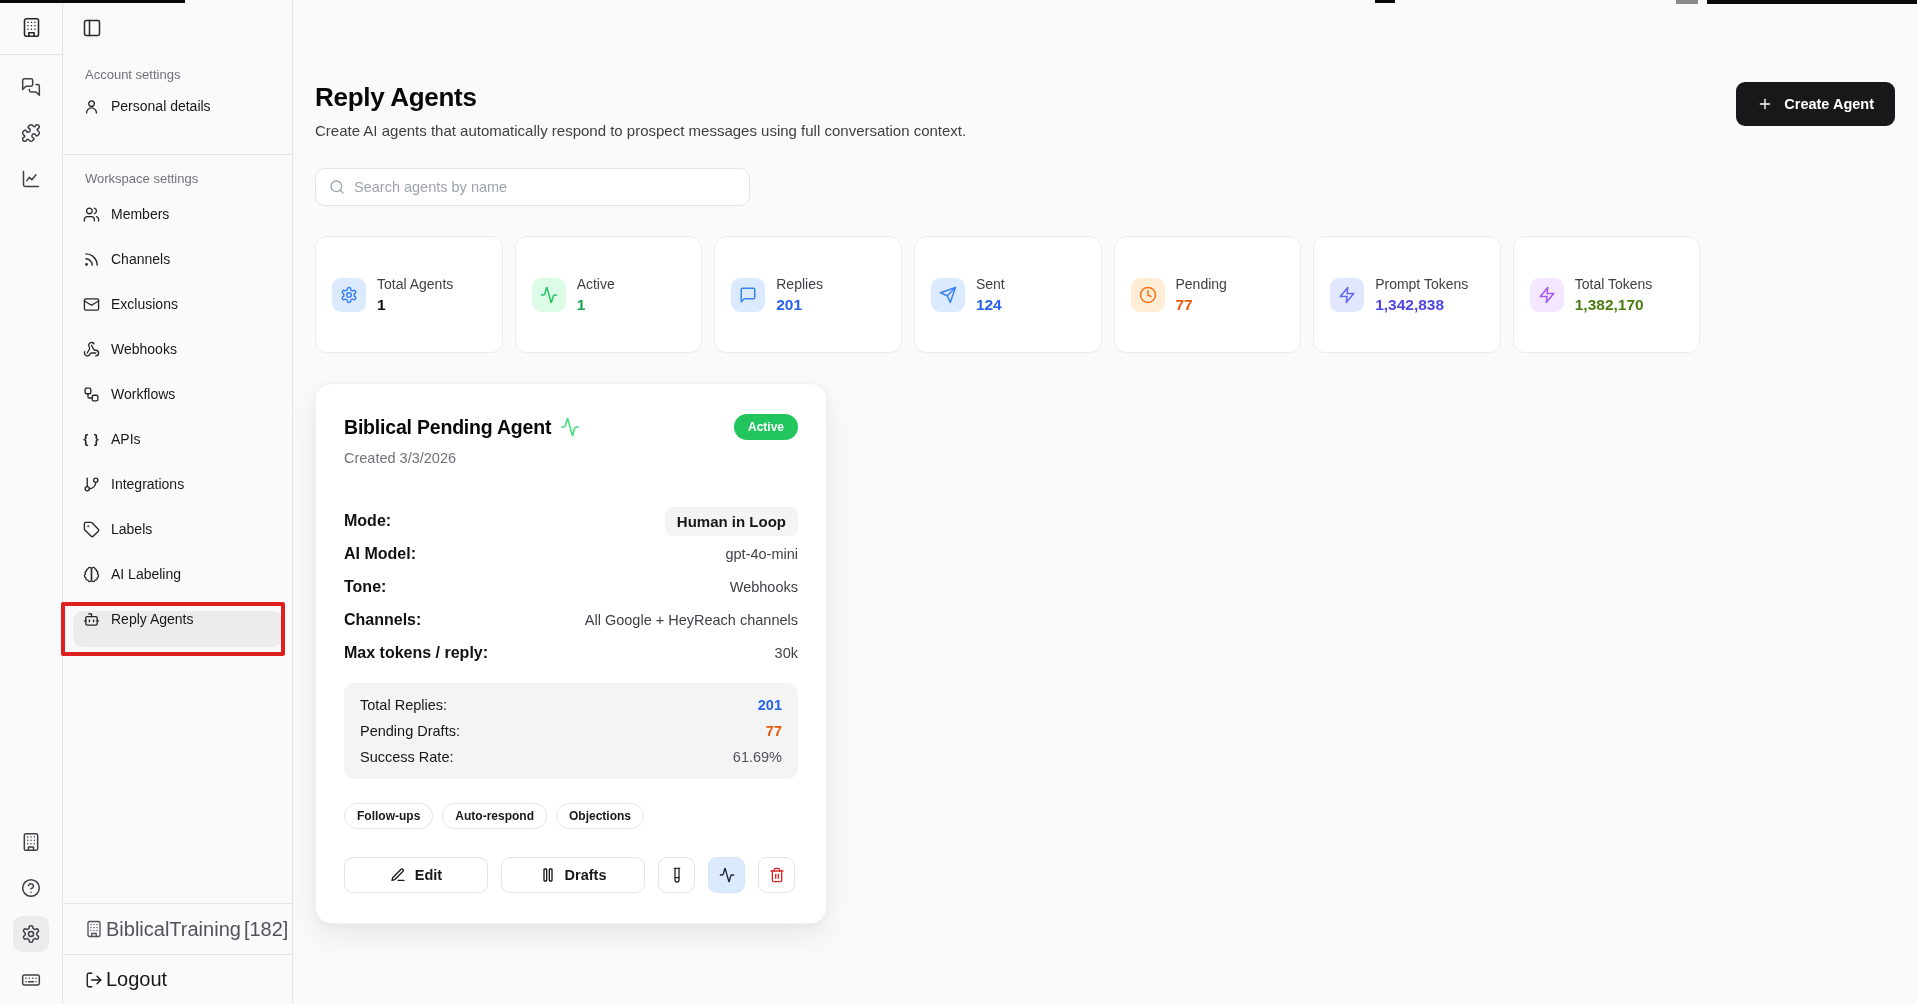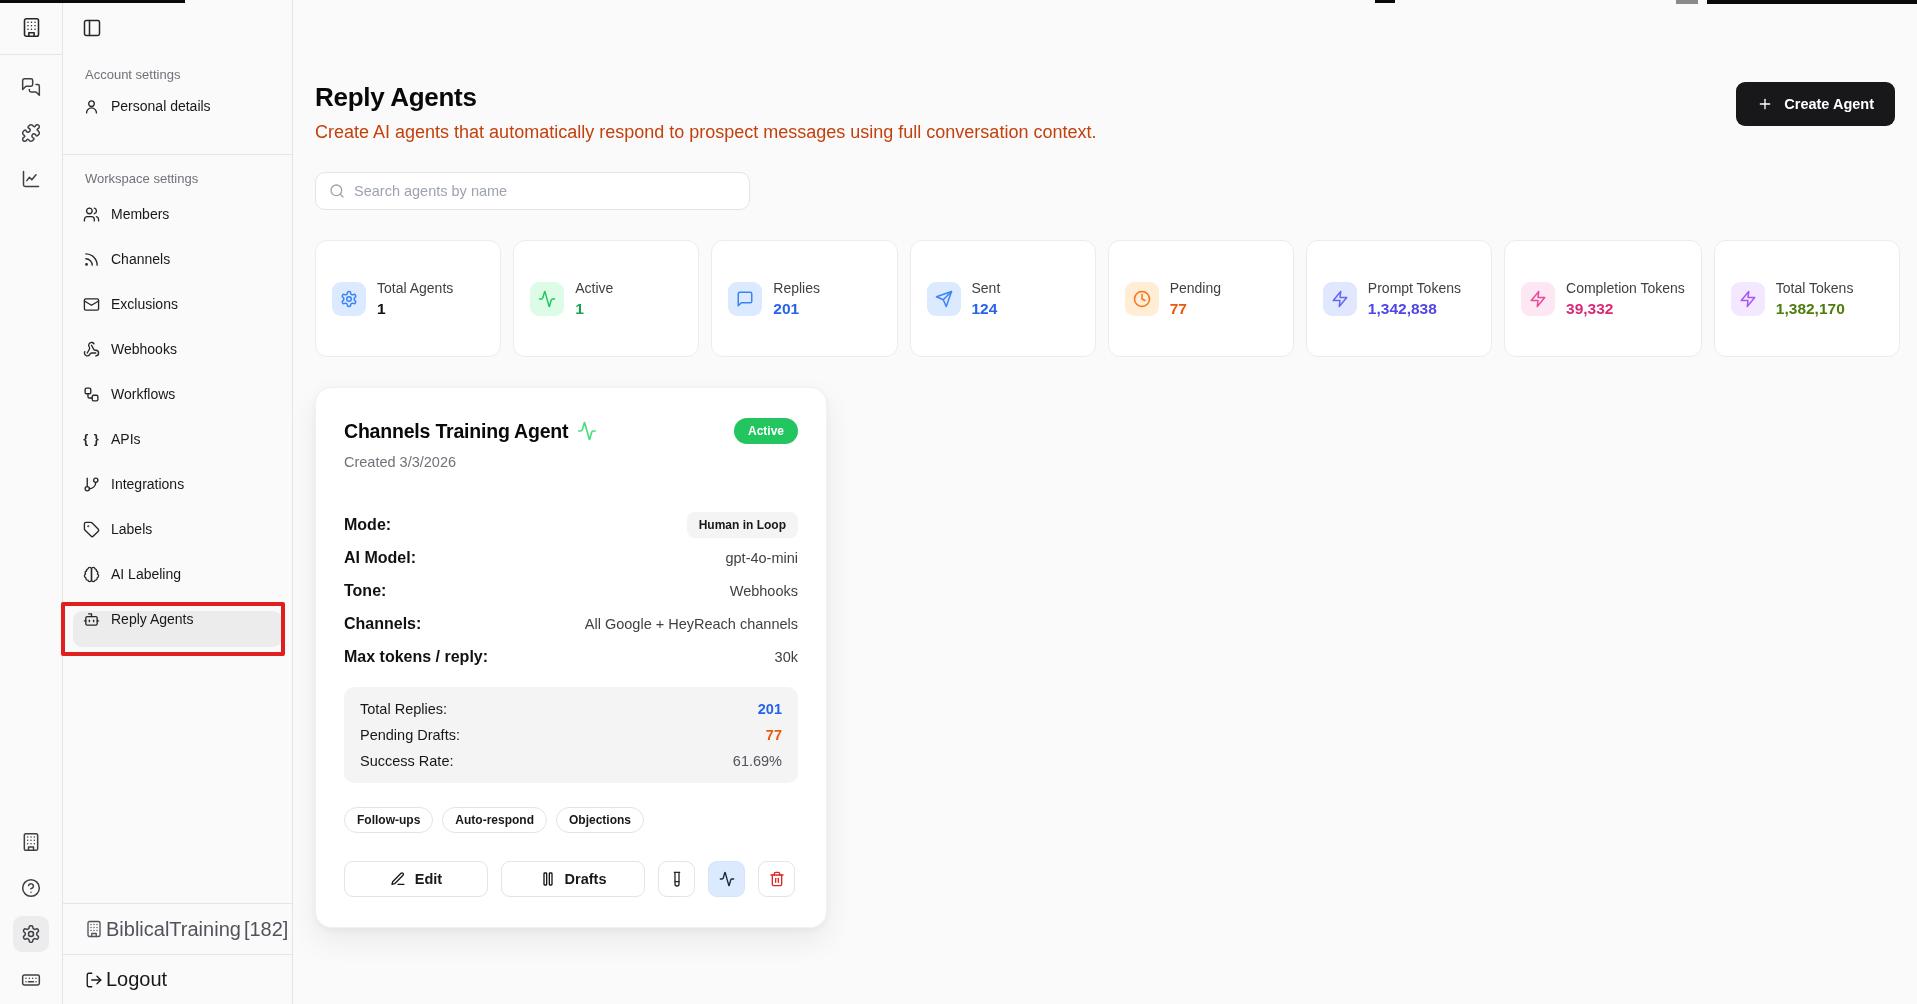--- a/index.html
+++ b/index.html
@@ -47,21 +47,21 @@
   .sb-foot svg { width:18px; height:18px; stroke-width:1.8; }
   .sb-foot.logout { color:#18181b; height:49px; }
   .sb-foot .ws-badge { color:#52525b; }
 
   
   .annotation-box { position:absolute; left:61px; top:602px; width:224px; height:54px; border:4px solid #e01f1f; border-radius:2px; z-index:40; pointer-events:none; }
 
   
   .main { flex:1; position:relative; padding:82px 17px 0 22px; background:#fafafa; }
   .page-title { font-size:26px; font-weight:700; color:#09090b; letter-spacing:-0.3px; }
-  .page-subtitle { margin-top:9px; font-size:18px; color:#c2410c; }
+  .page-subtitle { margin-top:9px; font-size:15px; color:#404040; }
 
   .create-btn { position:absolute; top:82px; right:22px; height:44px; background:#18181b; color:#fff; border:none; border-radius:9px; display:flex; align-items:center; gap:11px; padding:0 21px; font-size:14.5px; font-weight:600; cursor:pointer; font-family:inherit;text-align:right; }
   .create-btn svg { width:16px; height:16px; }
 
   .search-box { margin-top:29px; width:435px; height:38px; background:#fff; border:1px solid #e4e4e7; border-radius:10px; display:flex; align-items:center; gap:9px; padding:0 13px; }
   .search-box svg { width:16px; height:16px; color:#9ca3af; flex:0 0 16px; }
   .search-box input { border:none; outline:none; background:transparent; font-family:inherit; font-size:14.5px; width:100%; color:#18181b; }
   .search-box input::placeholder { color:#9ca3af; }
 
   
@@ -84,21 +84,21 @@
   .agent-card { margin-top:30px; width:512px; background:#fff; border:1px solid #f1f1f1; border-radius:16px; padding:30px 28px; box-shadow:0 12px 30px rgba(0,0,0,.07), 0 2px 6px rgba(0,0,0,.04); }
   .agent-head { display:flex; align-items:center; gap:9px; height:26px; }
   .agent-name { font-size:19.5px; font-weight:700; color:#09090b; letter-spacing:-0.2px; }
   .agent-head .pulse { color:#4ade80; } .agent-head .pulse svg { width:20px; height:20px; }
   .status-badge { margin-left:auto; background:#22c55e; color:#fff; font-size:12px; font-weight:700; padding:6px 14px; border-radius:999px; }
   .agent-created { margin-top:10px; font-size:14.5px; color:#71717a; height:18px; }
   .fields { margin-top:44px; display:flex; flex-direction:column; gap:15px; }
   .frow { display:flex; align-items:center; justify-content:space-between; min-height:17px; }
   .flabel { font-size:16px; font-weight:700; color:#111; }
   .fvalue { font-size:14.5px; color:#3f3f46; }
-  .fvalue.pill { background:#f4f4f5; border-radius:8px; padding:6px 12px; font-size:12px; font-weight:600; color:#18181b; margin:-6px 0; }
+  .fvalue.pill { background:#f4f4f5; border-radius:8px; padding:6px 12px; font-size:15px; font-weight:600; color:#18181b; margin:-6px 0; }
   .metrics { margin-top:21px; background:#f4f4f5; border-radius:10px; padding:13px 16px; display:flex; flex-direction:column; gap:8px; }
   .mrow { display:flex; align-items:center; justify-content:space-between; height:18px; font-size:14.5px; }
   .mlabel { color:#18181b; font-weight:500; }
   .mvalue { font-weight:700; }
   .mvalue.v-blue { color:#2563eb; } .mvalue.v-orange { color:#ea580c; } .mvalue.v-gray { color:#52525b; font-weight:400; }
   .tags { margin-top:24px; display:flex; gap:9px; }
   .tag { border:1px solid #e4e4e7; background:#fff; border-radius:999px; padding:5px 12px; font-size:12px; font-weight:700; color:#18181b; }
   .actions { margin-top:28px; display:flex; align-items:center; gap:13px; }
   .btn { width:144px; height:36px; background:#fff; border:1px solid #e4e4e7; border-radius:9px; display:flex; align-items:center; justify-content:center; gap:9px; font-size:14.5px; font-weight:600; color:#18181b; cursor:pointer; font-family:inherit; }
   .btn svg { width:16px; height:16px; }
@@ -478,47 +478,36 @@
         <div class="chip">
             <svg class="ic">
               <use href="#i-zap"></use>
             </svg>
           </div>
         <div class="stat-text">
             <div class="stat-label">Prompt Tokens</div>
             <div class="stat-value">1,342,838</div>
           </div>
       </div>
-      <div class="stat c-pink">
-        <div class="chip">
-            <svg class="ic">
-              <use href="#i-zap"></use>
-            </svg>
-          </div>
-        <div class="stat-text">
-            <div class="stat-label">Completion Tokens</div>
-            <div class="stat-value">39,332</div>
-          </div>
-      </div>
       <div class="stat c-purple">
         <div class="chip">
             <svg class="ic">
               <use href="#i-zap"></use>
             </svg>
           </div>
         <div class="stat-text">
             <div class="stat-label">Total Tokens</div>
             <div class="stat-value">1,382,170</div>
           </div>
       </div>
     </div>
 
     <section class="agent-card">
       <div class="agent-head">
-        <span class="agent-name">Channels Training Agent</span>
+        <span class="agent-name">Biblical Pending Agent</span>
         <span class="pulse">
             <svg class="ic">
               <use href="#i-activity"></use>
             </svg>
           </span>
         <span class="status-badge">Active</span>
       </div>
       <div class="agent-created">Created 3/3/2026</div>
 
       <div class="fields">

